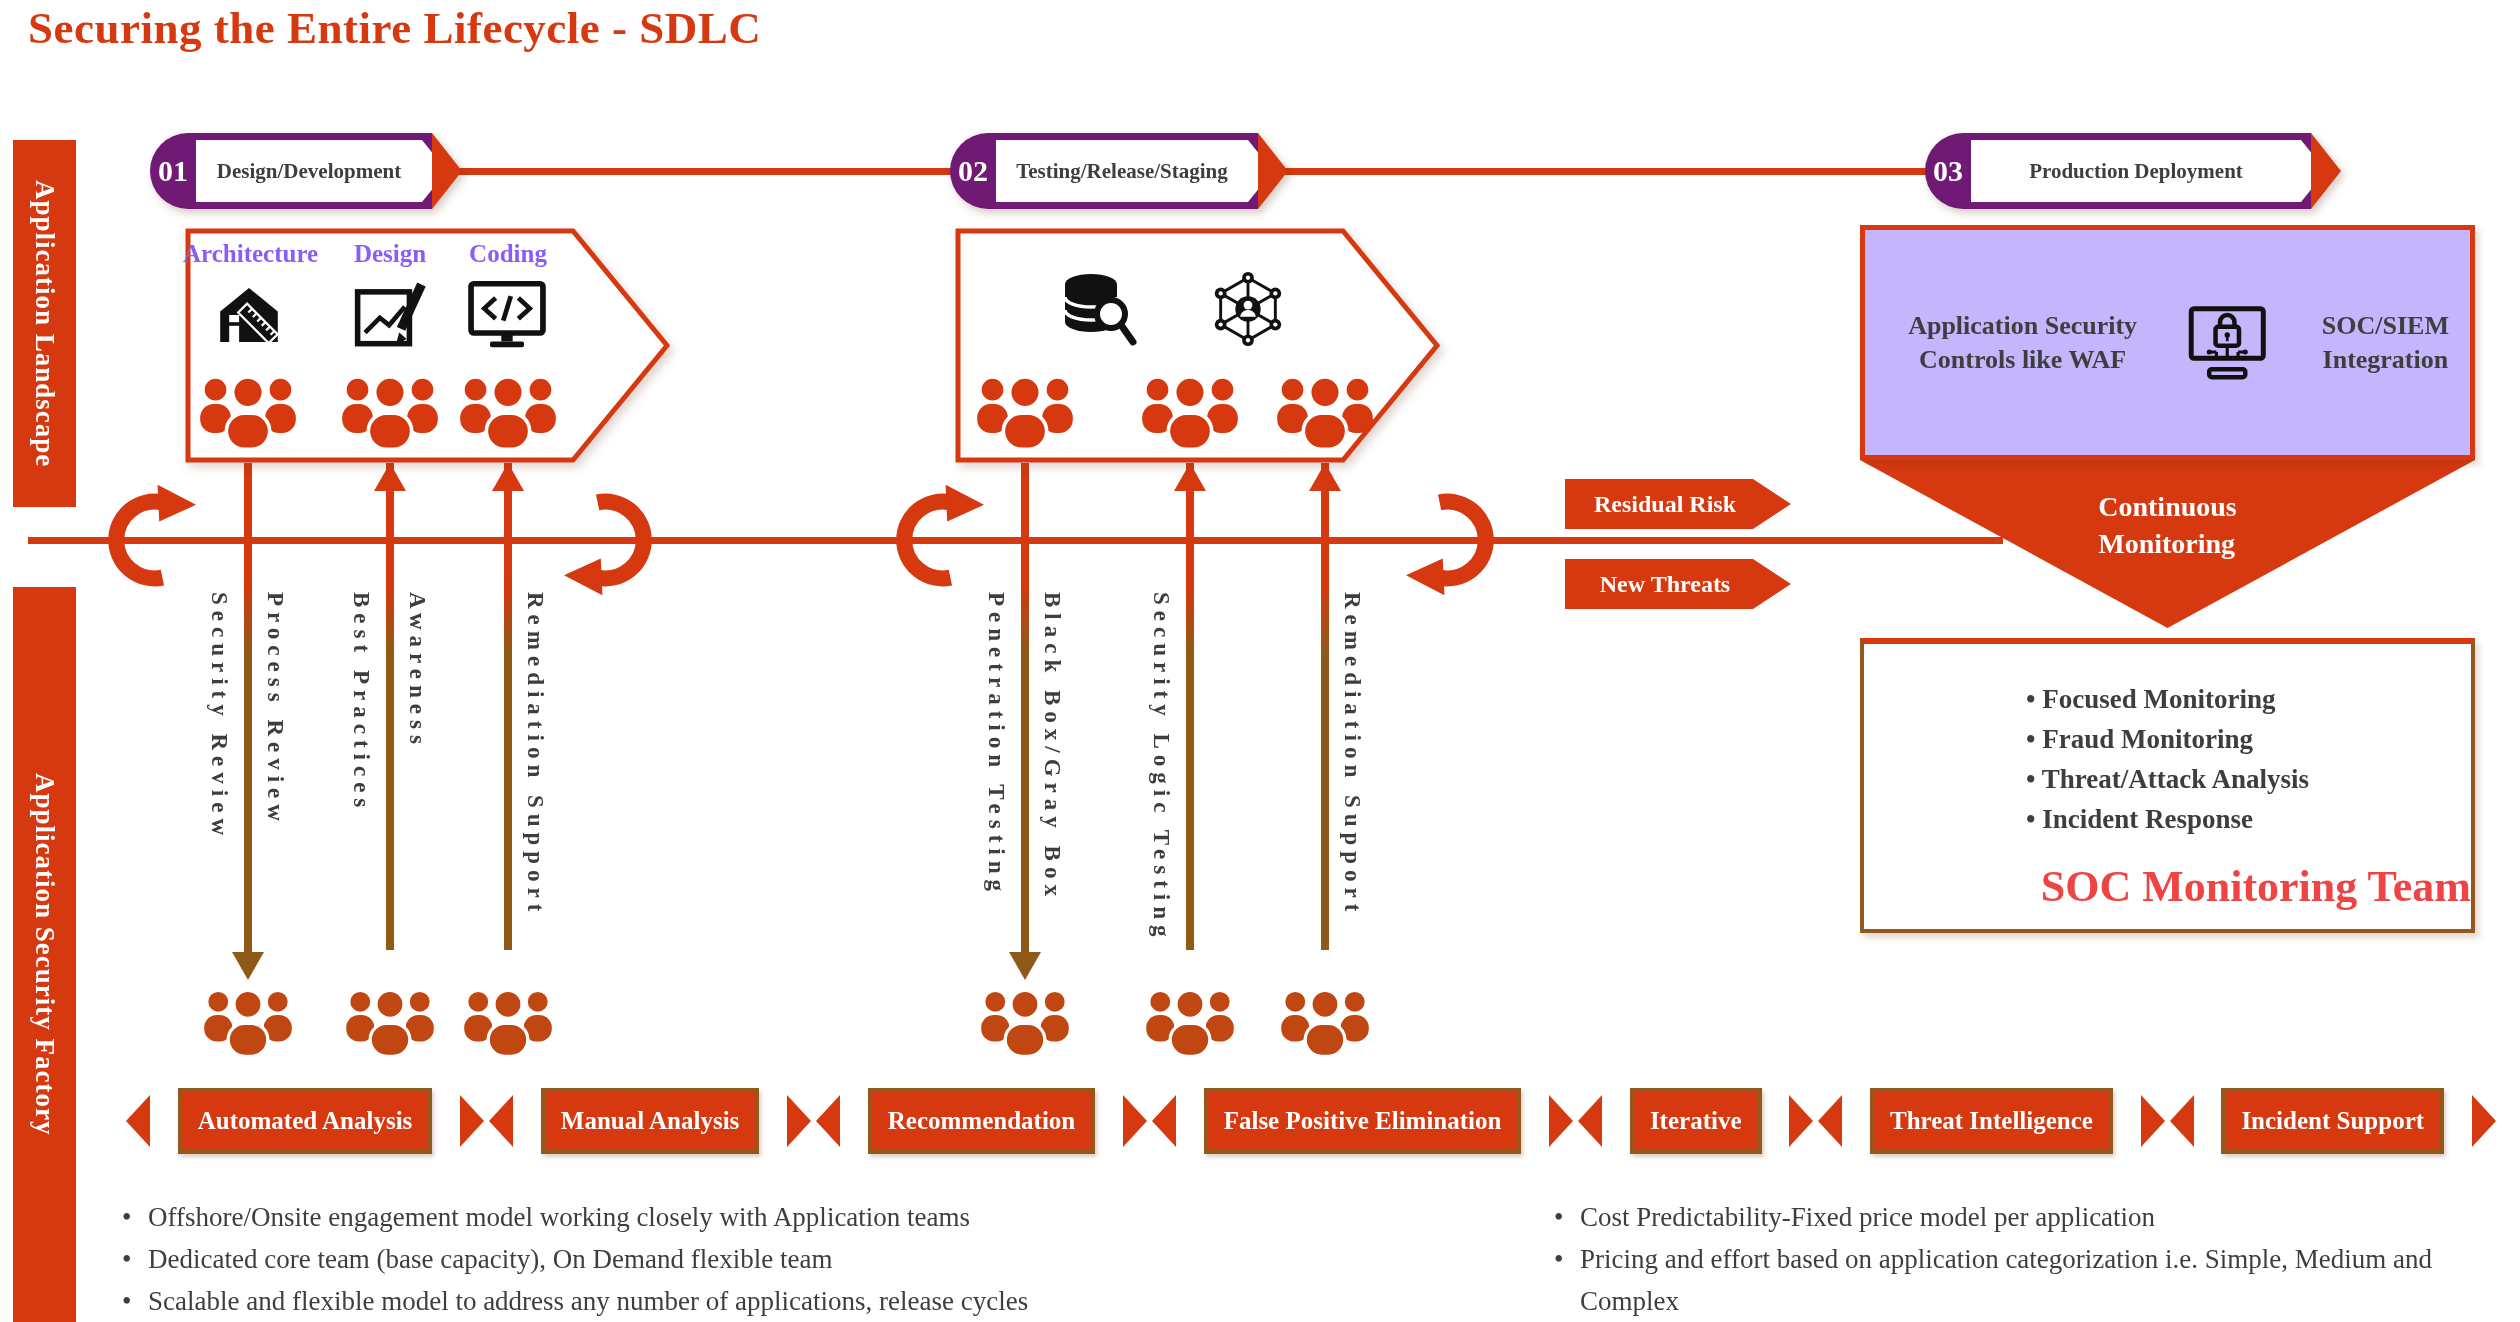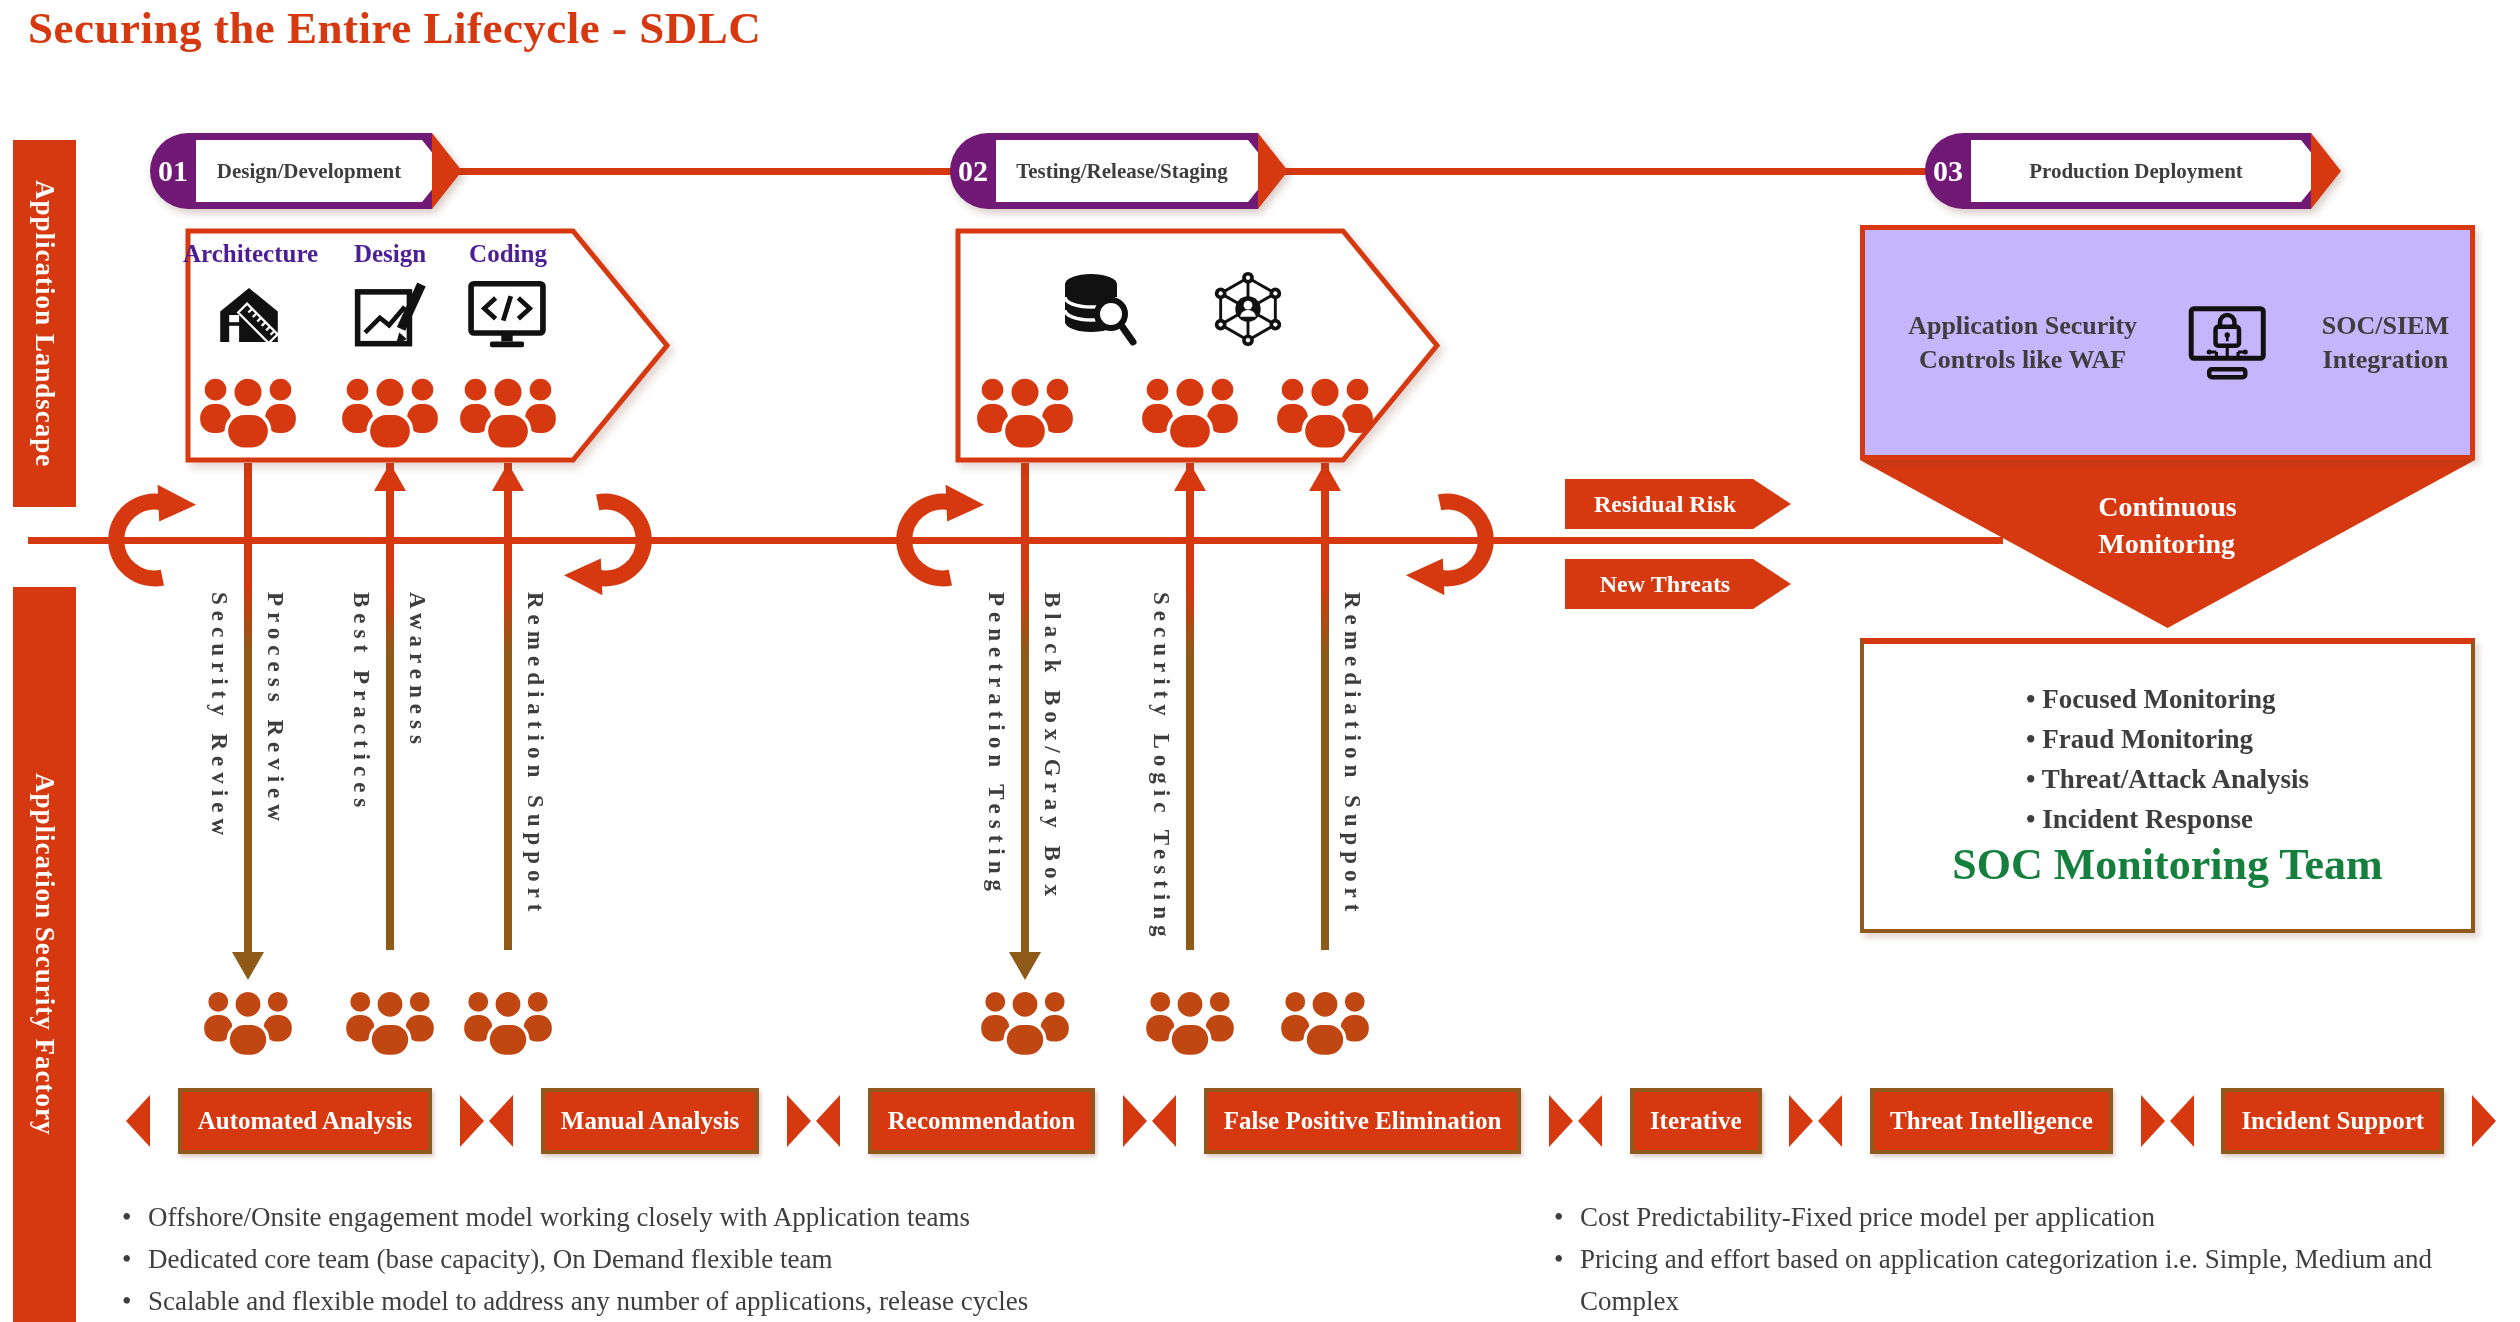--- a/index.html
+++ b/index.html
@@ -29,21 +29,21 @@
          border-top:38px solid transparent;border-bottom:38px solid transparent;border-left:30px solid #D6380F;}
   .ph-num{width:46px;text-align:center;color:#fff;font-size:30px;font-weight:800;}
   .ph-wrap{position:relative;background:#fff;height:62px;display:flex;align-items:center;justify-content:center;
          margin-right:10px;font-size:21px;font-weight:700;color:#3E3E3E;white-space:nowrap;}
   .ph-wrap::after{content:"";position:absolute;left:100%;top:0;width:0;height:0;
          border-top:31px solid transparent;border-bottom:31px solid transparent;border-left:25px solid #fff;}
 
   
   .penta{width:485px;height:235px;z-index:2;}
   .penta svg.shape{position:absolute;left:0;top:0;filter:drop-shadow(4px 5px 5px rgba(120,60,40,.22));}
-  .col-label{position:absolute;top:12px;width:130px;text-align:center;font-size:25px;font-weight:700;color:#4c1d95;}
+  .col-label{position:absolute;top:12px;width:130px;text-align:center;font-size:25px;font-weight:700;color:#8b5cf6;}
   .col-icon{position:absolute;top:52px;}
   .people{color:#D6380F;}
   .people-dim{color:#C04712;}
 
   
   .prodbox{left:1860px;top:225px;width:615px;height:235px;background:#c4b5fd;border:5px solid #D6380F;
            box-sizing:border-box;display:flex;align-items:center;justify-content:center;gap:30px;
            box-shadow:4px 5px 6px rgba(120,60,40,.2);z-index:2;padding-left:26px;}
   .prod-text{font-size:26px;font-weight:700;color:#3E3E3E;text-align:center;line-height:34px;}
 
@@ -51,21 +51,21 @@
   .tri-down{left:1860px;top:460px;width:615px;height:168px;background:#D6380F;
             clip-path:polygon(0 0,100% 0,50% 100%);z-index:1;
             display:flex;justify-content:center;filter:drop-shadow(3px 4px 4px rgba(120,60,40,.3));}
   .tri-down .txt{margin-top:28px;color:#fff;font-size:28px;font-weight:700;line-height:37px;}
 
   
   .socbox{left:1860px;top:638px;width:615px;height:295px;background:#fff;box-sizing:border-box;
           border:4px solid #92591D;border-top:6px solid #D6380F;box-shadow:4px 5px 6px rgba(120,60,40,.2);}
   .soc-list{margin:35px auto 0;width:fit-content;font-size:27px;font-weight:700;color:#3E3E3E;line-height:40px;}
   .soc-li::before{content:"\2022  ";}
-  .soc-title{text-align:center;font-size:44px;font-weight:800;color:#15803d;}
+  .soc-title{margin-top:22px;text-align:right;font-size:44px;font-weight:800;color:#ef4444;}
 
   
   .banner{left:1565px;width:226px;height:50px;background:#D6380F;color:#fff;font-size:24px;font-weight:700;
           display:flex;align-items:center;justify-content:center;padding-right:26px;box-sizing:border-box;
           clip-path:polygon(0 0,calc(100% - 38px) 0,100% 50%,calc(100% - 38px) 100%,0 100%);z-index:2;}
   .banner-rr{top:479px;}
   .banner-nt{top:559px;}
 
   
   .vline{width:8px;z-index:1;background:linear-gradient(180deg,#D6380F 0,#D6380F 120px,#8F5A17 190px,#8F5A17 100%);}

